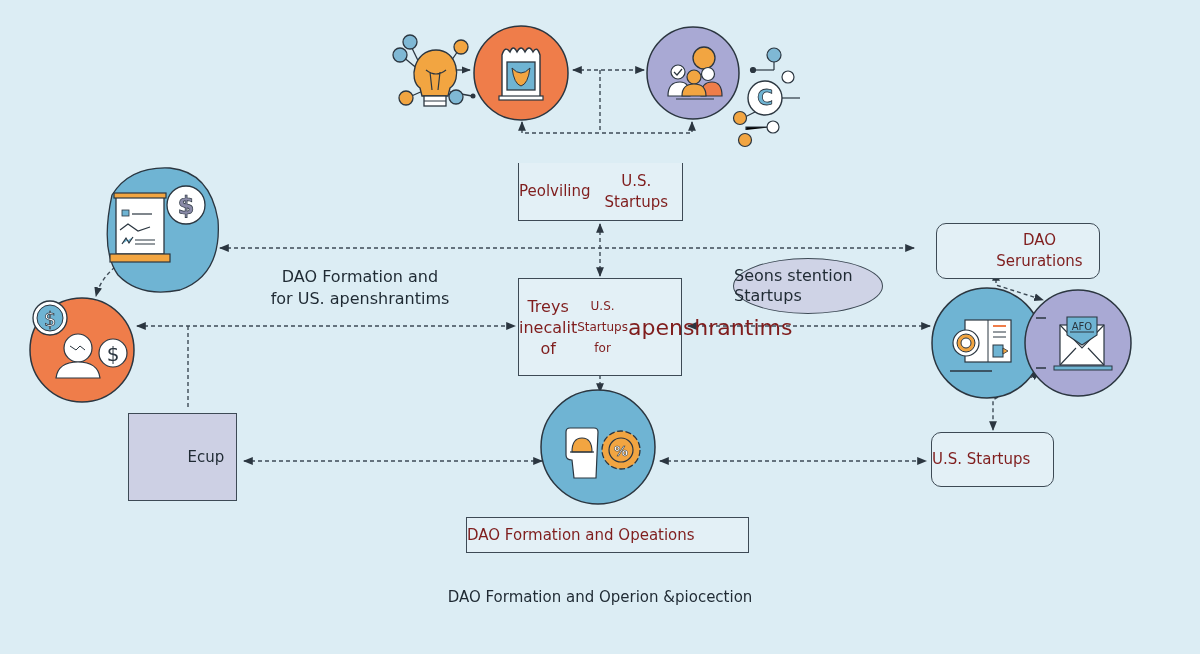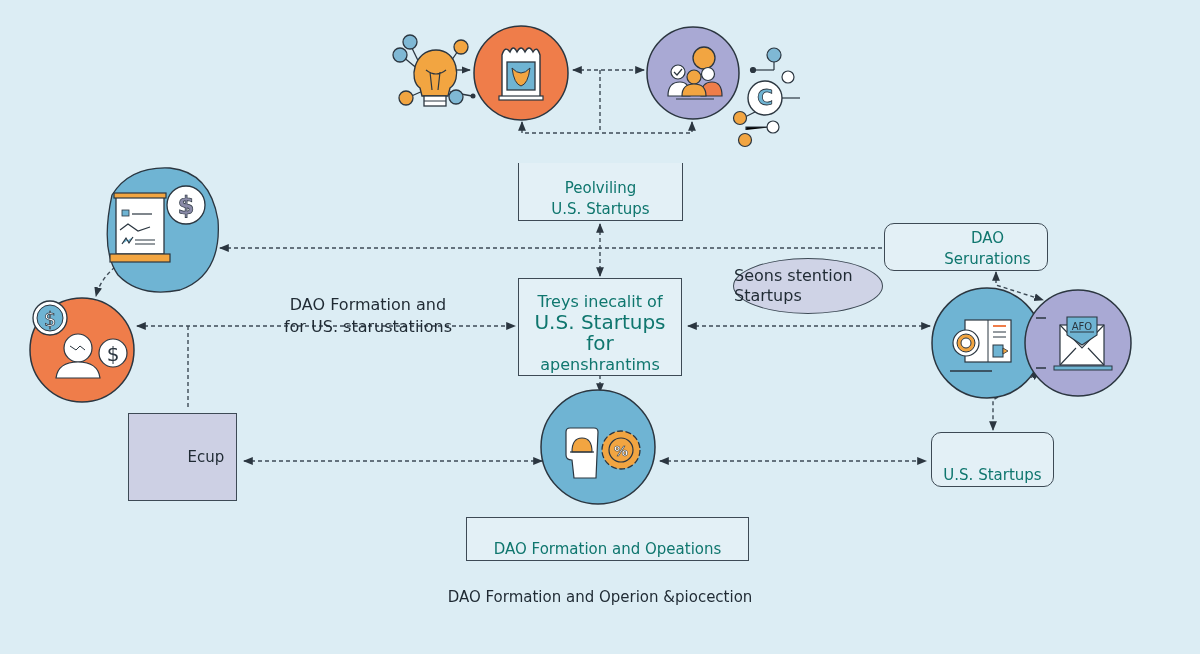--- a/index.html
+++ b/index.html
@@ -7,22 +7,22 @@
     width: 1200px; height: 654px; overflow: hidden;
     background: #dcedf4;
     font-family: "DejaVu Sans", "Liberation Sans", sans-serif;
     color: #1f2a33;
     position: relative;
   }
   #canvas { position: absolute; left: 0; top: 0; width: 1200px; height: 654px; }
   .box {
     position: absolute; box-sizing: border-box;
     border: 1.5px solid #3d4a55; background: #e3f0f6;
-    display: flex; flex-direction: column; align-items: center; justify-content: flex-end;
-    text-align: center; font-size: 15px; line-height: 21px; color: #0f766e;
+    display: flex; flex-direction: row; align-items: center; justify-content: space-between;
+    text-align: center; font-size: 15px; line-height: 21px; color: #7f1d1d;
   }
   .rounded { border-radius: 10px; }
   .label { position: absolute; text-align: center; font-size: 16px; line-height: 22px; color: #1f2a33; }
   .ellipse {
     position: absolute; box-sizing: border-box;
     border: 1.5px solid #3d4a55; background: #cfd3e6; border-radius: 50%;
     display: flex; flex-direction: column; align-items: flex-start; justify-content: center;
     font-size: 16px; line-height: 20px; text-align: center;
   }
   .ecup {
@@ -191,45 +191,45 @@
   <text x="1082" y="330" text-anchor="middle" font-family="DejaVu Sans, sans-serif" font-size="10" fill="#2b3640">AFO</text>
 </svg>
 
 <div class="box" style="left:518px;top:163px;width:165px;height:58px;border-top:none;">
   <div>Peolviling</div>
   <div>U.S. Startups</div>
 </div>
 
 <div class="box" style="left:518px;top:278px;width:164px;height:98px;">
   <div style="font-size:16px">Treys inecalit of</div>
-  <div style="font-size:20px">U.S. Startups for</div>
-  <div style="font-size:16px">apenshrantims</div>
-</div>
-
-<div class="label" style="left:273px;top:266px;width:190px;margin-top:28px;">
+  <div style="font-size:12px">U.S. Startups for</div>
+  <div style="font-size:22px">apenshrantims</div>
+</div>
+
+<div class="label" style="left:265px;top:266px;width:190px;">
   <div>DAO Formation and</div>
-  <div>for US. starustatiions</div>
+  <div>for US. apenshrantims</div>
 </div>
 
 <div class="ellipse" style="left:733px;top:258px;width:150px;height:56px;">
   <div>Seons stention</div>
   <div>Startups</div>
 </div>
 
-<div class="box rounded" style="left:884px;top:223px;width:164px;height:48px;font-size:15px;padding-left:43px;">
+<div class="box rounded" style="left:936px;top:223px;width:164px;height:56px;font-size:15px;padding-left:43px;">
   <span>DAO Serurations</span>
 </div>
 
 <div class="box rounded" style="left:931px;top:432px;width:123px;height:55px;">
   <span>U.S. Startups</span>
 </div>
 
 <div class="ecup" style="left:128px;top:413px;width:109px;height:88px;">
   <span style="margin-left:47px;">Ecup</span>
 </div>
 
-<div class="box" style="left:466px;top:517px;width:283px;height:44px;font-size:15px;">
+<div class="box" style="left:466px;top:517px;width:283px;height:36px;font-size:15px;">
   <span>DAO Formation and Opeations</span>
 </div>
 
 <div class="label" style="left:380px;top:586px;width:440px;font-size:15px;line-height:22px;text-align:center;">
   <div>DAO Formation and Operion &amp;piocection</div>
 </div>
 
 </body></html>

